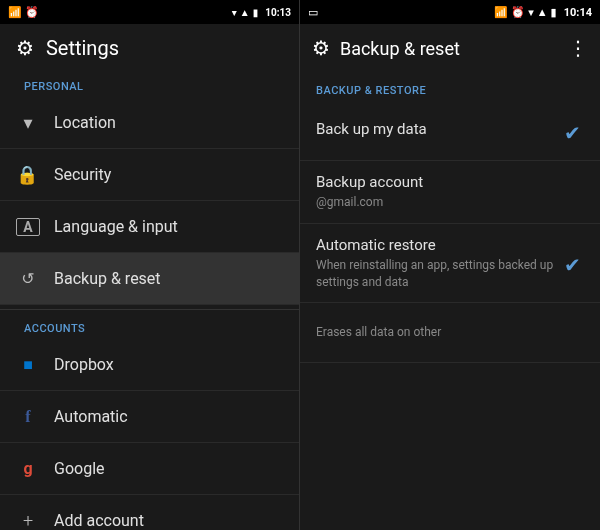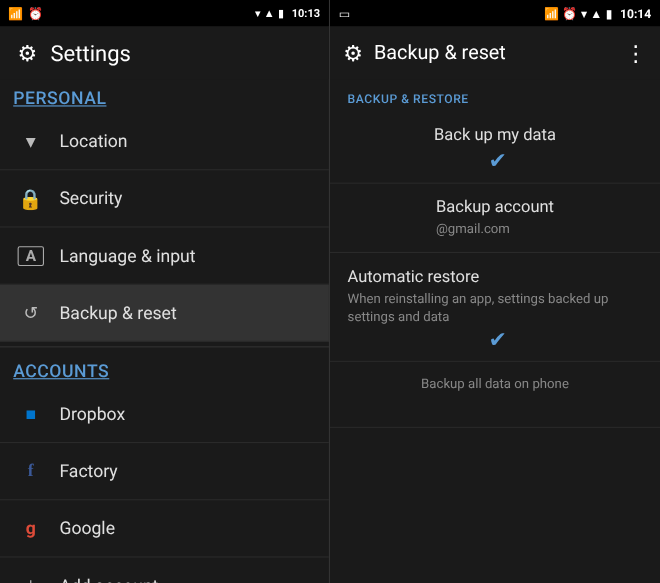--- a/index.html
+++ b/index.html
@@ -65,27 +65,26 @@
       color: #fff;
       font-size: 20px;
     }
 
     .settings-list {
       flex: 1;
       overflow-y: auto;
       overflow-x: hidden;
     }
     .section-label {
-      padding: 8px 16px 4px 12px;
-      font-size: 16px;
+      padding: 8px 16px 4px 24px;
+      font-size: 11px;
       color: #5b9bd5;
       font-weight: 500;
       letter-spacing: 0.5px;
       text-transform: uppercase;
-      text-decoration: underline;
     }
     .settings-item {
       height: 52px;
       display: flex;
       align-items: center;
       padding: 0 16px;
       gap: 14px;
       cursor: pointer;
       border-bottom: 1px solid #2a2a2a;
     }
@@ -177,21 +176,20 @@
       text-transform: uppercase;
     }
 
     .setting-row {
       padding: 12px 16px;
       display: flex;
       align-items: center;
       border-bottom: 1px solid #2a2a2a;
       cursor: pointer;
       min-height: 60px;
-      flex-direction: column;
     }
     .setting-row-text {
       flex: 1;
     }
     .setting-row-title {
       color: #e0e0e0;
       font-size: 15px;
       font-weight: 400;
       margin-bottom: 3px;
     }
@@ -256,21 +254,21 @@
 
     <div class="divider"></div>
     <div class="section-label">ACCOUNTS</div>
 
     <div class="settings-item">
       <span class="item-icon" style="color:#0074cc;font-size:16px;">■</span>
       <span class="item-text">Dropbox</span>
     </div>
     <div class="settings-item">
       <span class="item-icon" style="color:#3b5998;font-size:16px;font-weight:bold;font-family:serif;">f</span>
-      <span class="item-text">Factory</span>
+      <span class="item-text">Automatic</span>
     </div>
     <div class="settings-item">
       <span class="item-icon" style="color:#dd4b39;font-size:16px;font-weight:bold;">g</span>
       <span class="item-text">Google</span>
     </div>
     <div class="settings-item">
       <span class="item-icon" style="font-size:18px;font-weight:300;">+</span>
       <span class="item-text">Add account</span>
     </div>
 
@@ -323,17 +321,17 @@
         <div class="setting-row-subtitle">When reinstalling an app, settings backed up settings and data</div>
       </div>
       <div class="checkbox">
         <span class="checkbox-checked">✔</span>
       </div>
     </div>
 
 
     <div class="setting-row">
       <div class="setting-row-text">
-        <div class="setting-row-subtitle">Backup all data on phone</div>
+        <div class="setting-row-subtitle">Erases all data on other</div>
       </div>
     </div>
   </div>
 </div>
 
 </body></html>

